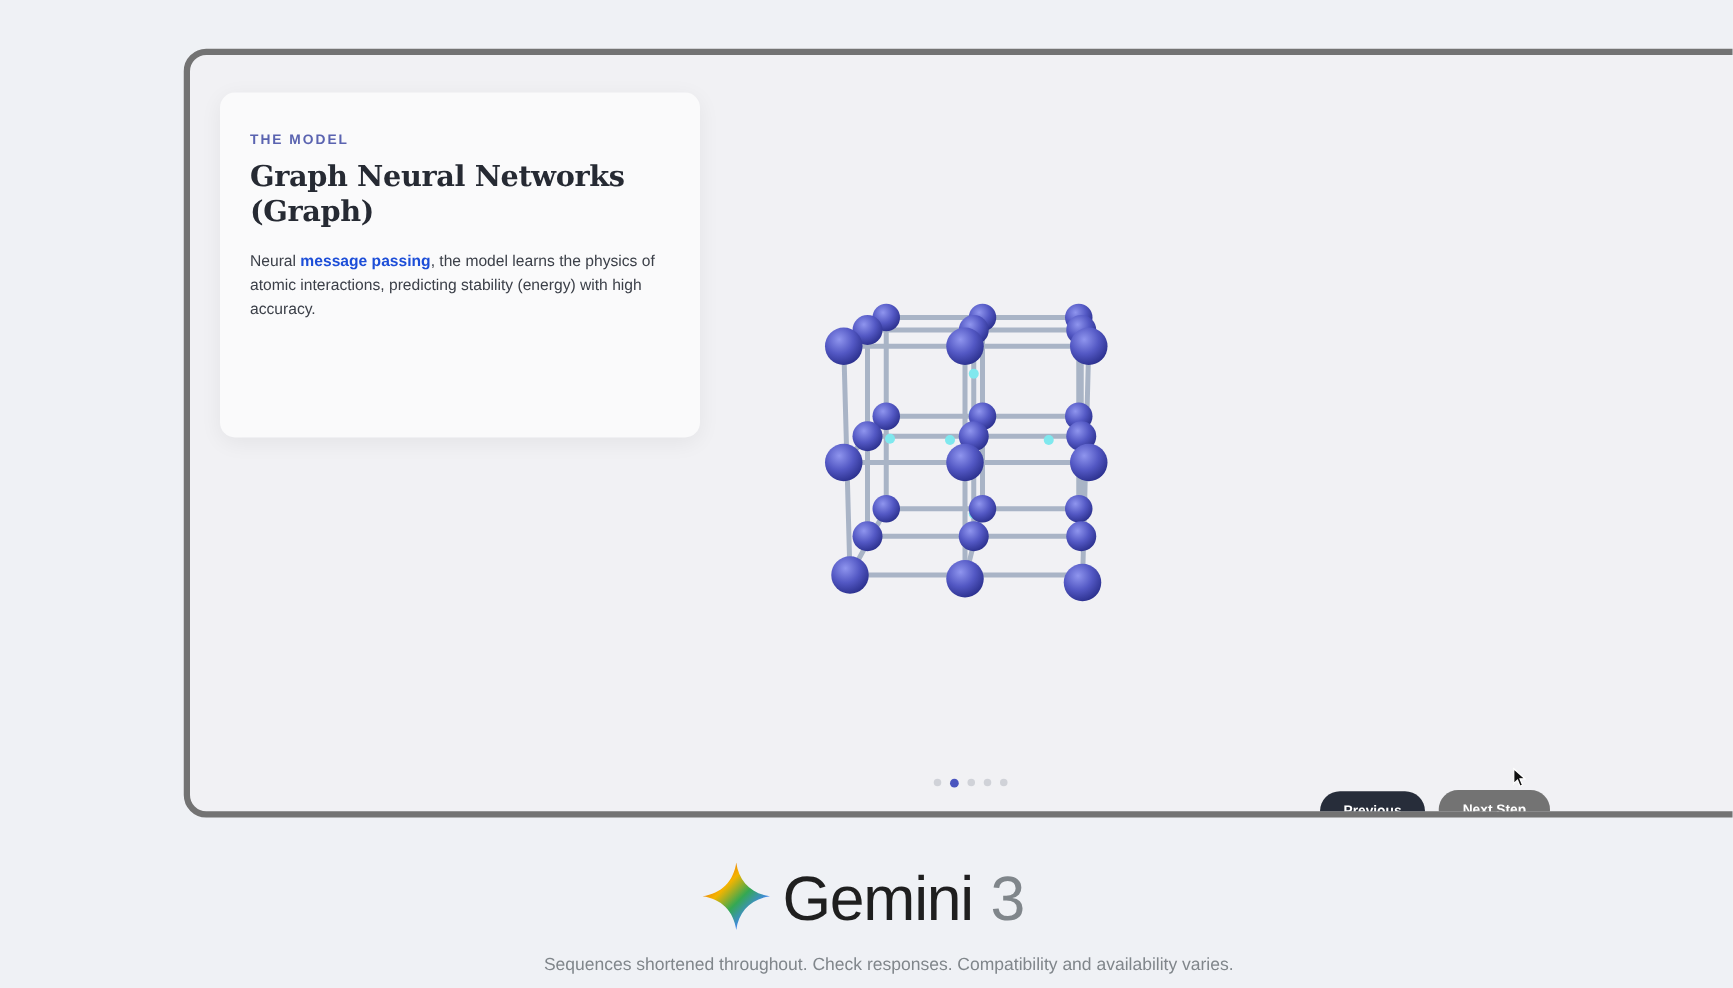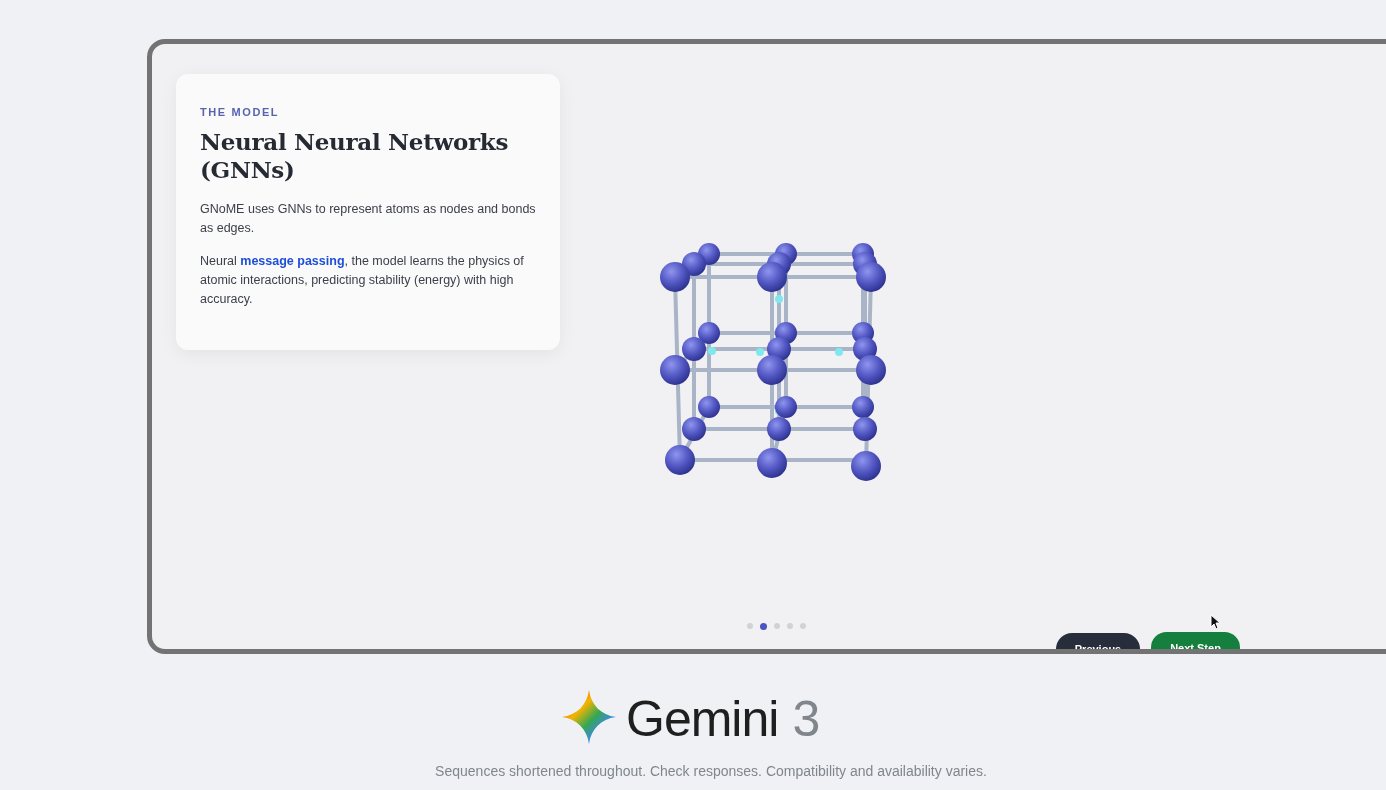--- a/index.html
+++ b/index.html
@@ -40,43 +40,42 @@
   }
   .dot { width:6px; height:6px; border-radius:50%; background:#d0d2d8; }
   .dot.active { background:#4a55bf; width:7px; height:7px; margin-top:-0.5px; }
   .btn {
     position:absolute; border:none; border-radius:16px; color:#fff;
     font-family:"Liberation Sans", sans-serif; font-weight:bold; font-size:11px;
     cursor:pointer;
     margin-top:36px;
   }
   .btn-prev { left:904px; top:553px; width:84px; height:32px; background:#272d3a; }
-  .btn-next { left:999px; top:552px; width:89px; height:31px; background:#15803d; }
+  .btn-next { left:999px; top:552px; width:89px; height:31px; background:#737373; }
   .cursor { position:absolute; left:1058px; top:570px; }
   .brand {
     position:absolute; left:562px; top:690px; display:flex; align-items:flex-start;
   }
   .brand-name {
     font-size:50px; color:#1f1f1f; margin-left:10px; letter-spacing:-1px;
     font-family:"Liberation Sans", sans-serif;
   }
   .brand-ver { font-size:50px; color:#80868b; margin-left:14px; }
   .disclaimer {
     position:absolute; left:18px; width:1386px; top:763px; text-align:center;
     font-size:14px; color:#80868b;
   }
 </style>
 </head>
 <body>
 
 <div class="stage">
   <div class="card">
     <div class="eyebrow">THE MODEL</div>
-    <div class="title">Neural Neural Networks (GNNs)</div>
-    <p class="para">GNoME uses GNNs to represent atoms as nodes and bonds as edges.</p>
+    <div class="title">Graph Neural Networks (Graph)</div>
     <p class="para"><span>Neural </span><span class="hl">message passing</span><span>, the model learns the physics of atomic interactions, predicting stability (energy) with high accuracy.</span></p>
   </div>
 
   <svg class="molecule" viewBox="0 0 250 250" xmlns="http://www.w3.org/2000/svg">
     <defs>
       <radialGradient id="atom" cx="38%" cy="32%" r="70%">
         <stop offset="0%" stop-color="#8f95ee"></stop>
         <stop offset="55%" stop-color="#5358c4"></stop>
         <stop offset="100%" stop-color="#2d3290"></stop>
       </radialGradient>

